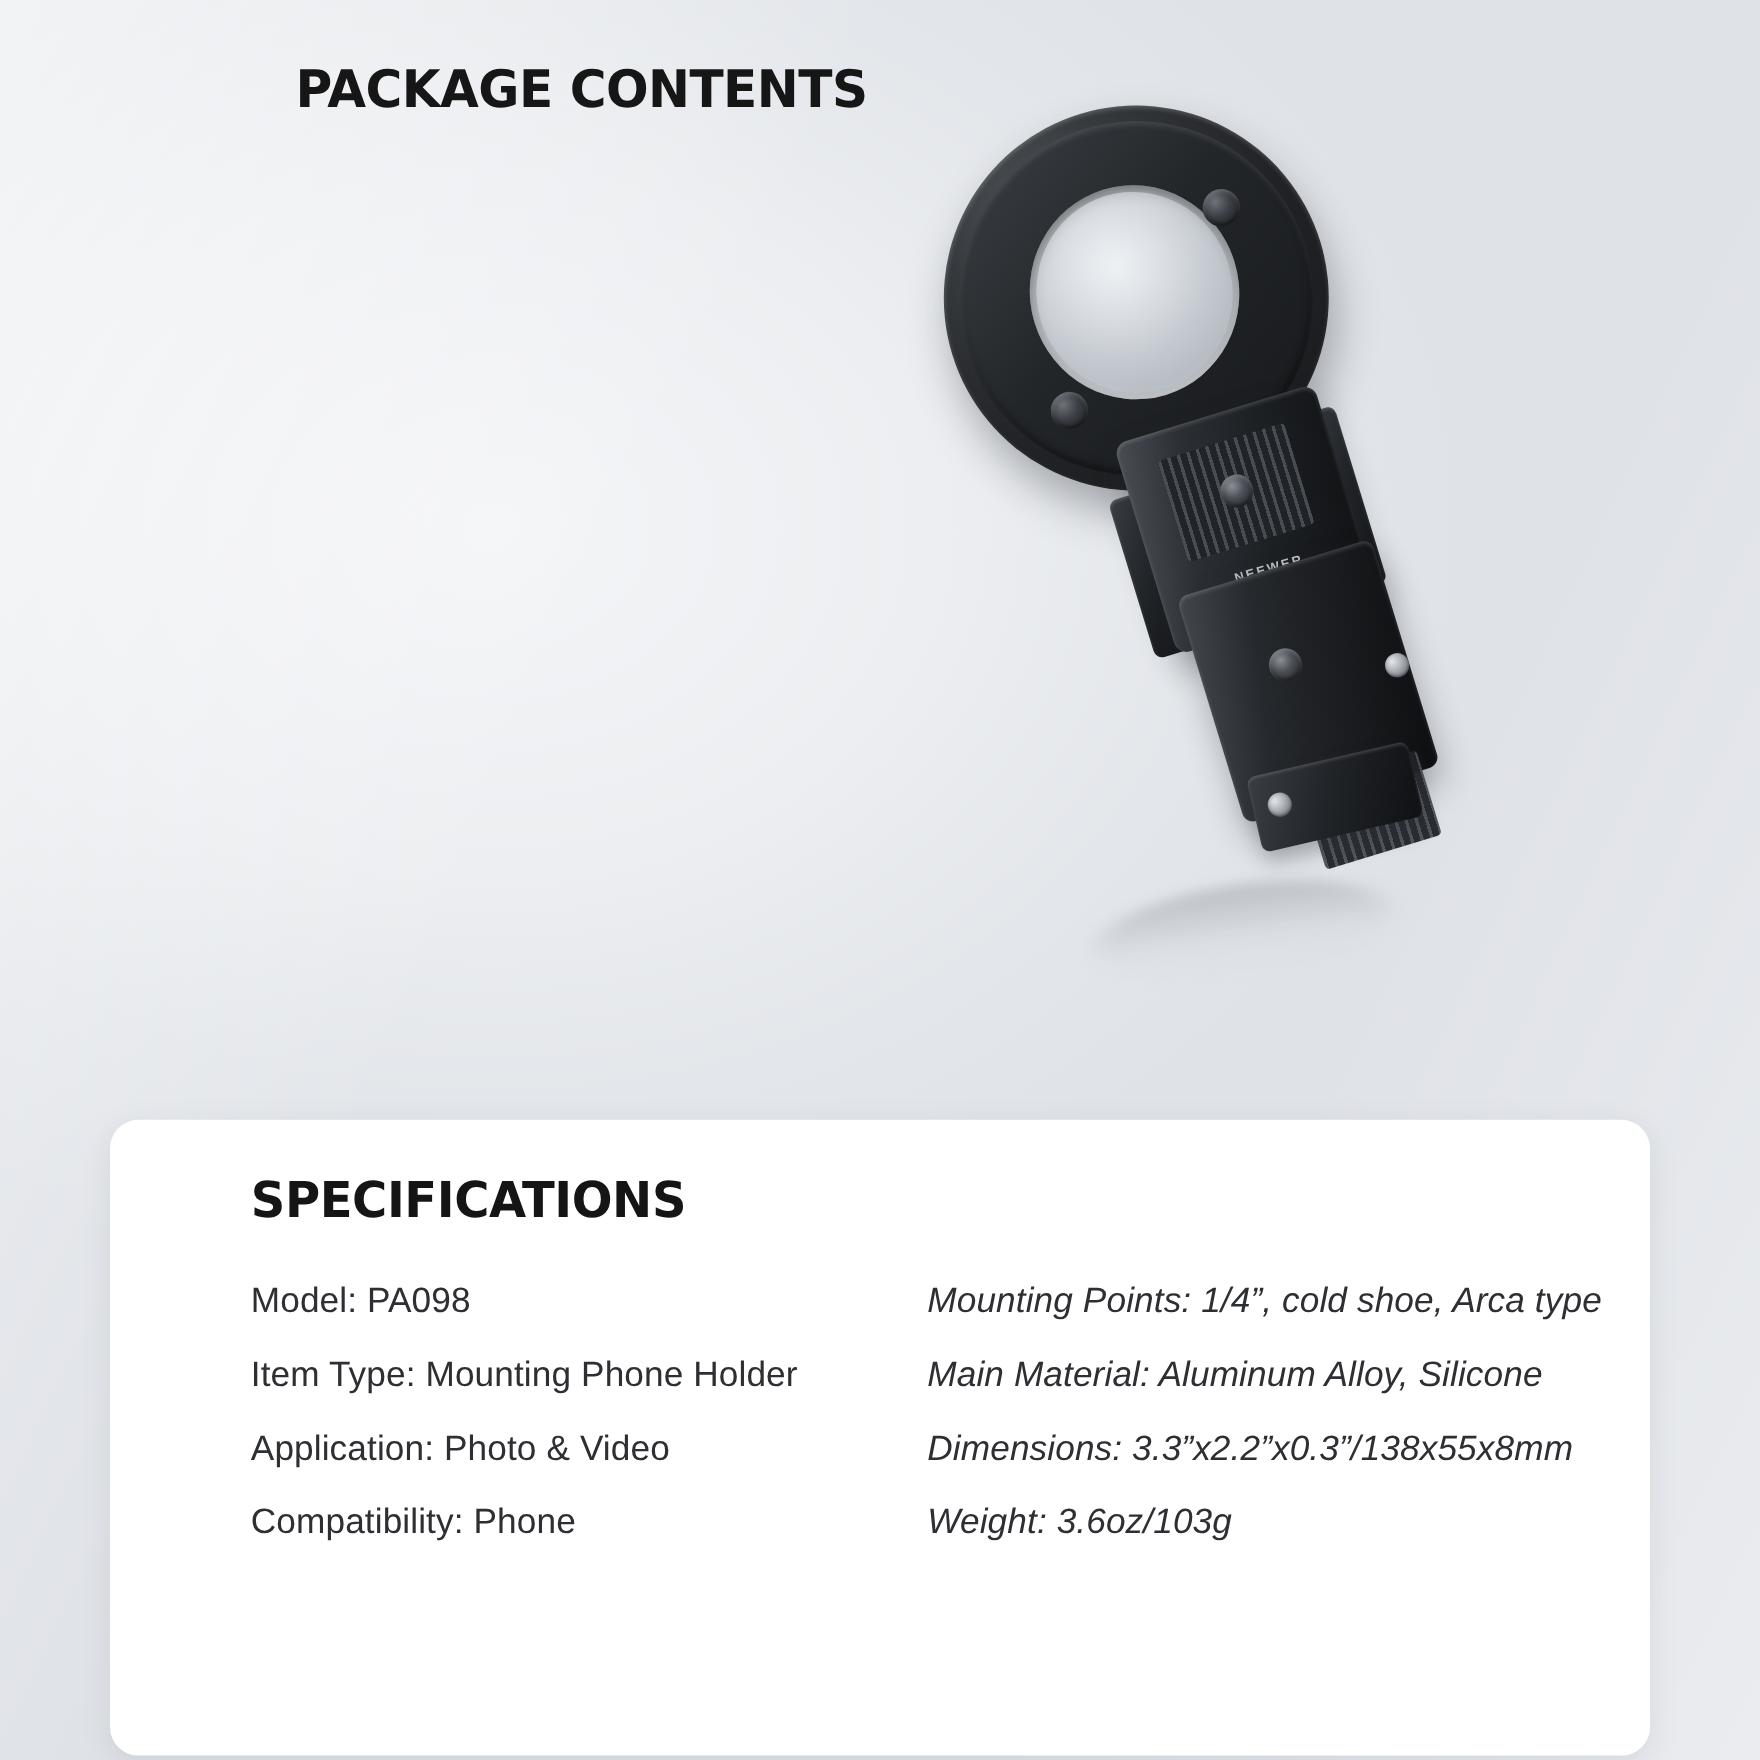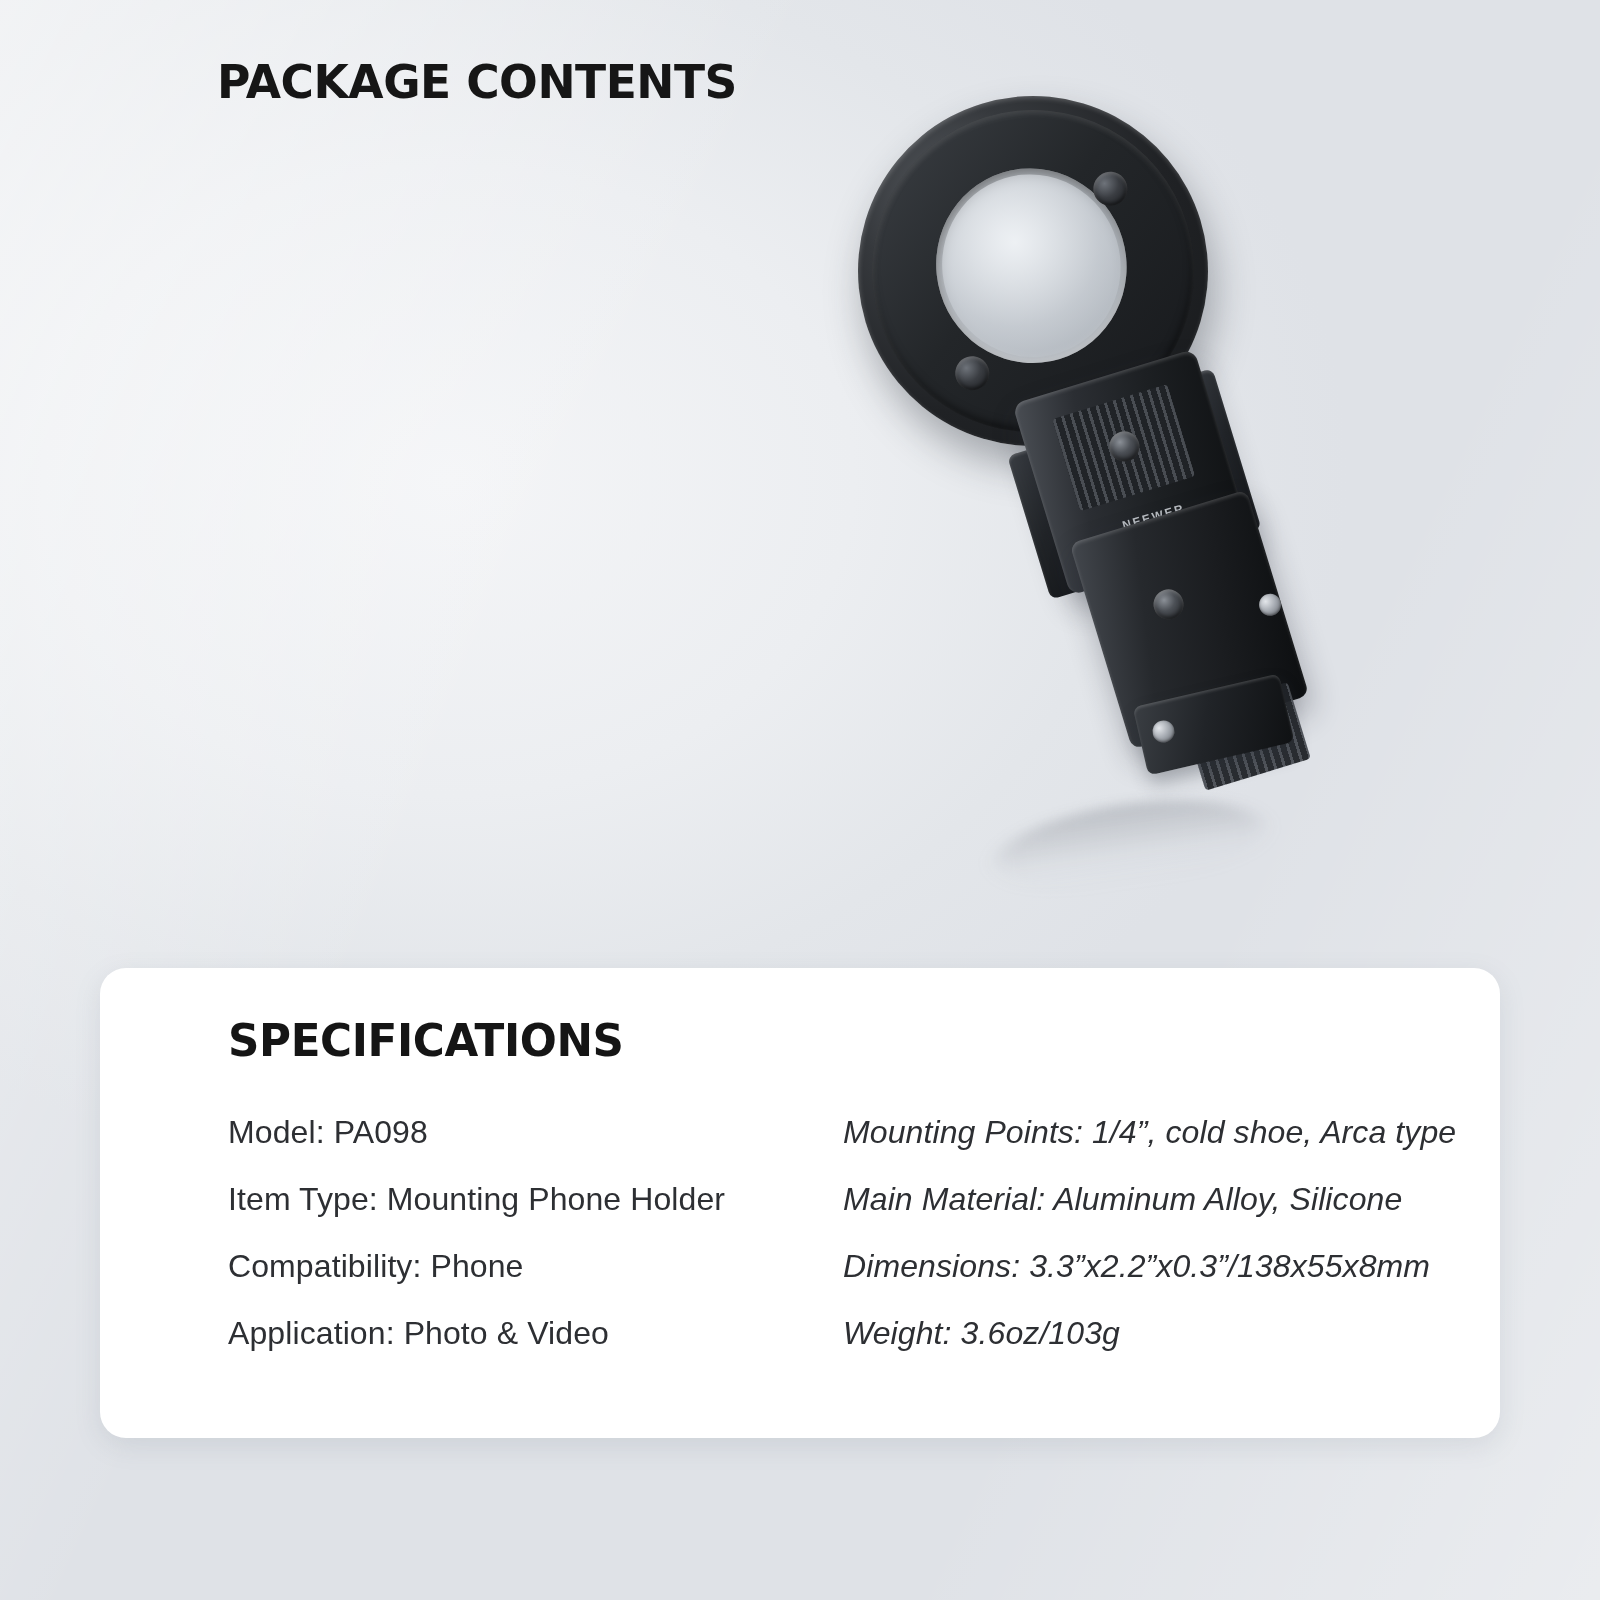--- a/index.html
+++ b/index.html
@@ -27,23 +27,24 @@
     position: absolute;
     inset: 0;
     background: linear-gradient(115deg, rgba(255,255,255,0.55) 0%, rgba(255,255,255,0) 35%),
                 linear-gradient(295deg, rgba(255,255,255,0.35) 0%, rgba(255,255,255,0) 30%);
     pointer-events: none;
   }
 
   
   .pkg {
     position: absolute;
-    left: 217px;
+    left: 228px;
     top: 58px;
     width: 620px;
+    text-align: center;
   }
   .pkg-title {
     font-family: "DejaVu Sans", sans-serif;
     font-weight: 700;
     font-size: 47px;
     letter-spacing: -0.5px;
     color: #161616;
     margin: 0 0 46px 0;
     line-height: 1;
     transform: scaleX(0.97);
@@ -238,23 +239,23 @@
     background: linear-gradient(to bottom, rgba(90,95,105,0.28), rgba(140,146,155,0.05) 60%, rgba(255,255,255,0));
     filter: blur(10px);
     border-radius: 50% 50% 45% 45%;
     transform: rotate(-8deg) scaleY(0.6);
   }
 
   
   .spec-card {
     position: absolute;
     left: 100px;
-    top: 968px;
+    top: 1018px;
     width: 1400px;
-    height: 470px;
+    height: 578px;
     background: #ffffff;
     border-radius: 26px;
     box-shadow: 0 8px 26px rgba(120,128,140,0.16);
   }
   .spec-title {
     position: absolute;
     left: 128px;
     top: 50px;
     font-family: "DejaVu Sans", sans-serif;
     font-weight: 700;
@@ -330,22 +331,22 @@
     <div class="reflection"></div>
   </figure>
 
   <section class="spec-card">
     <h2 class="spec-title">SPECIFICATIONS</h2>
     <div class="spec-cols">
       <div class="spec-col left">
         <ul>
           <li>Model: PA098</li>
           <li>Item Type: Mounting Phone Holder</li>
+          <li>Application: Photo &amp; Video</li>
           <li>Compatibility: Phone</li>
-          <li>Application: Photo &amp; Video</li>
         </ul>
       </div>
       <div class="spec-col right">
         <ul>
           <li>Mounting Points: 1/4”, cold shoe, Arca type</li>
           <li>Main Material: Aluminum Alloy, Silicone</li>
           <li>Dimensions: 3.3”x2.2”x0.3”/138x55x8mm</li>
           <li>Weight: 3.6oz/103g</li>
         </ul>
       </div>

